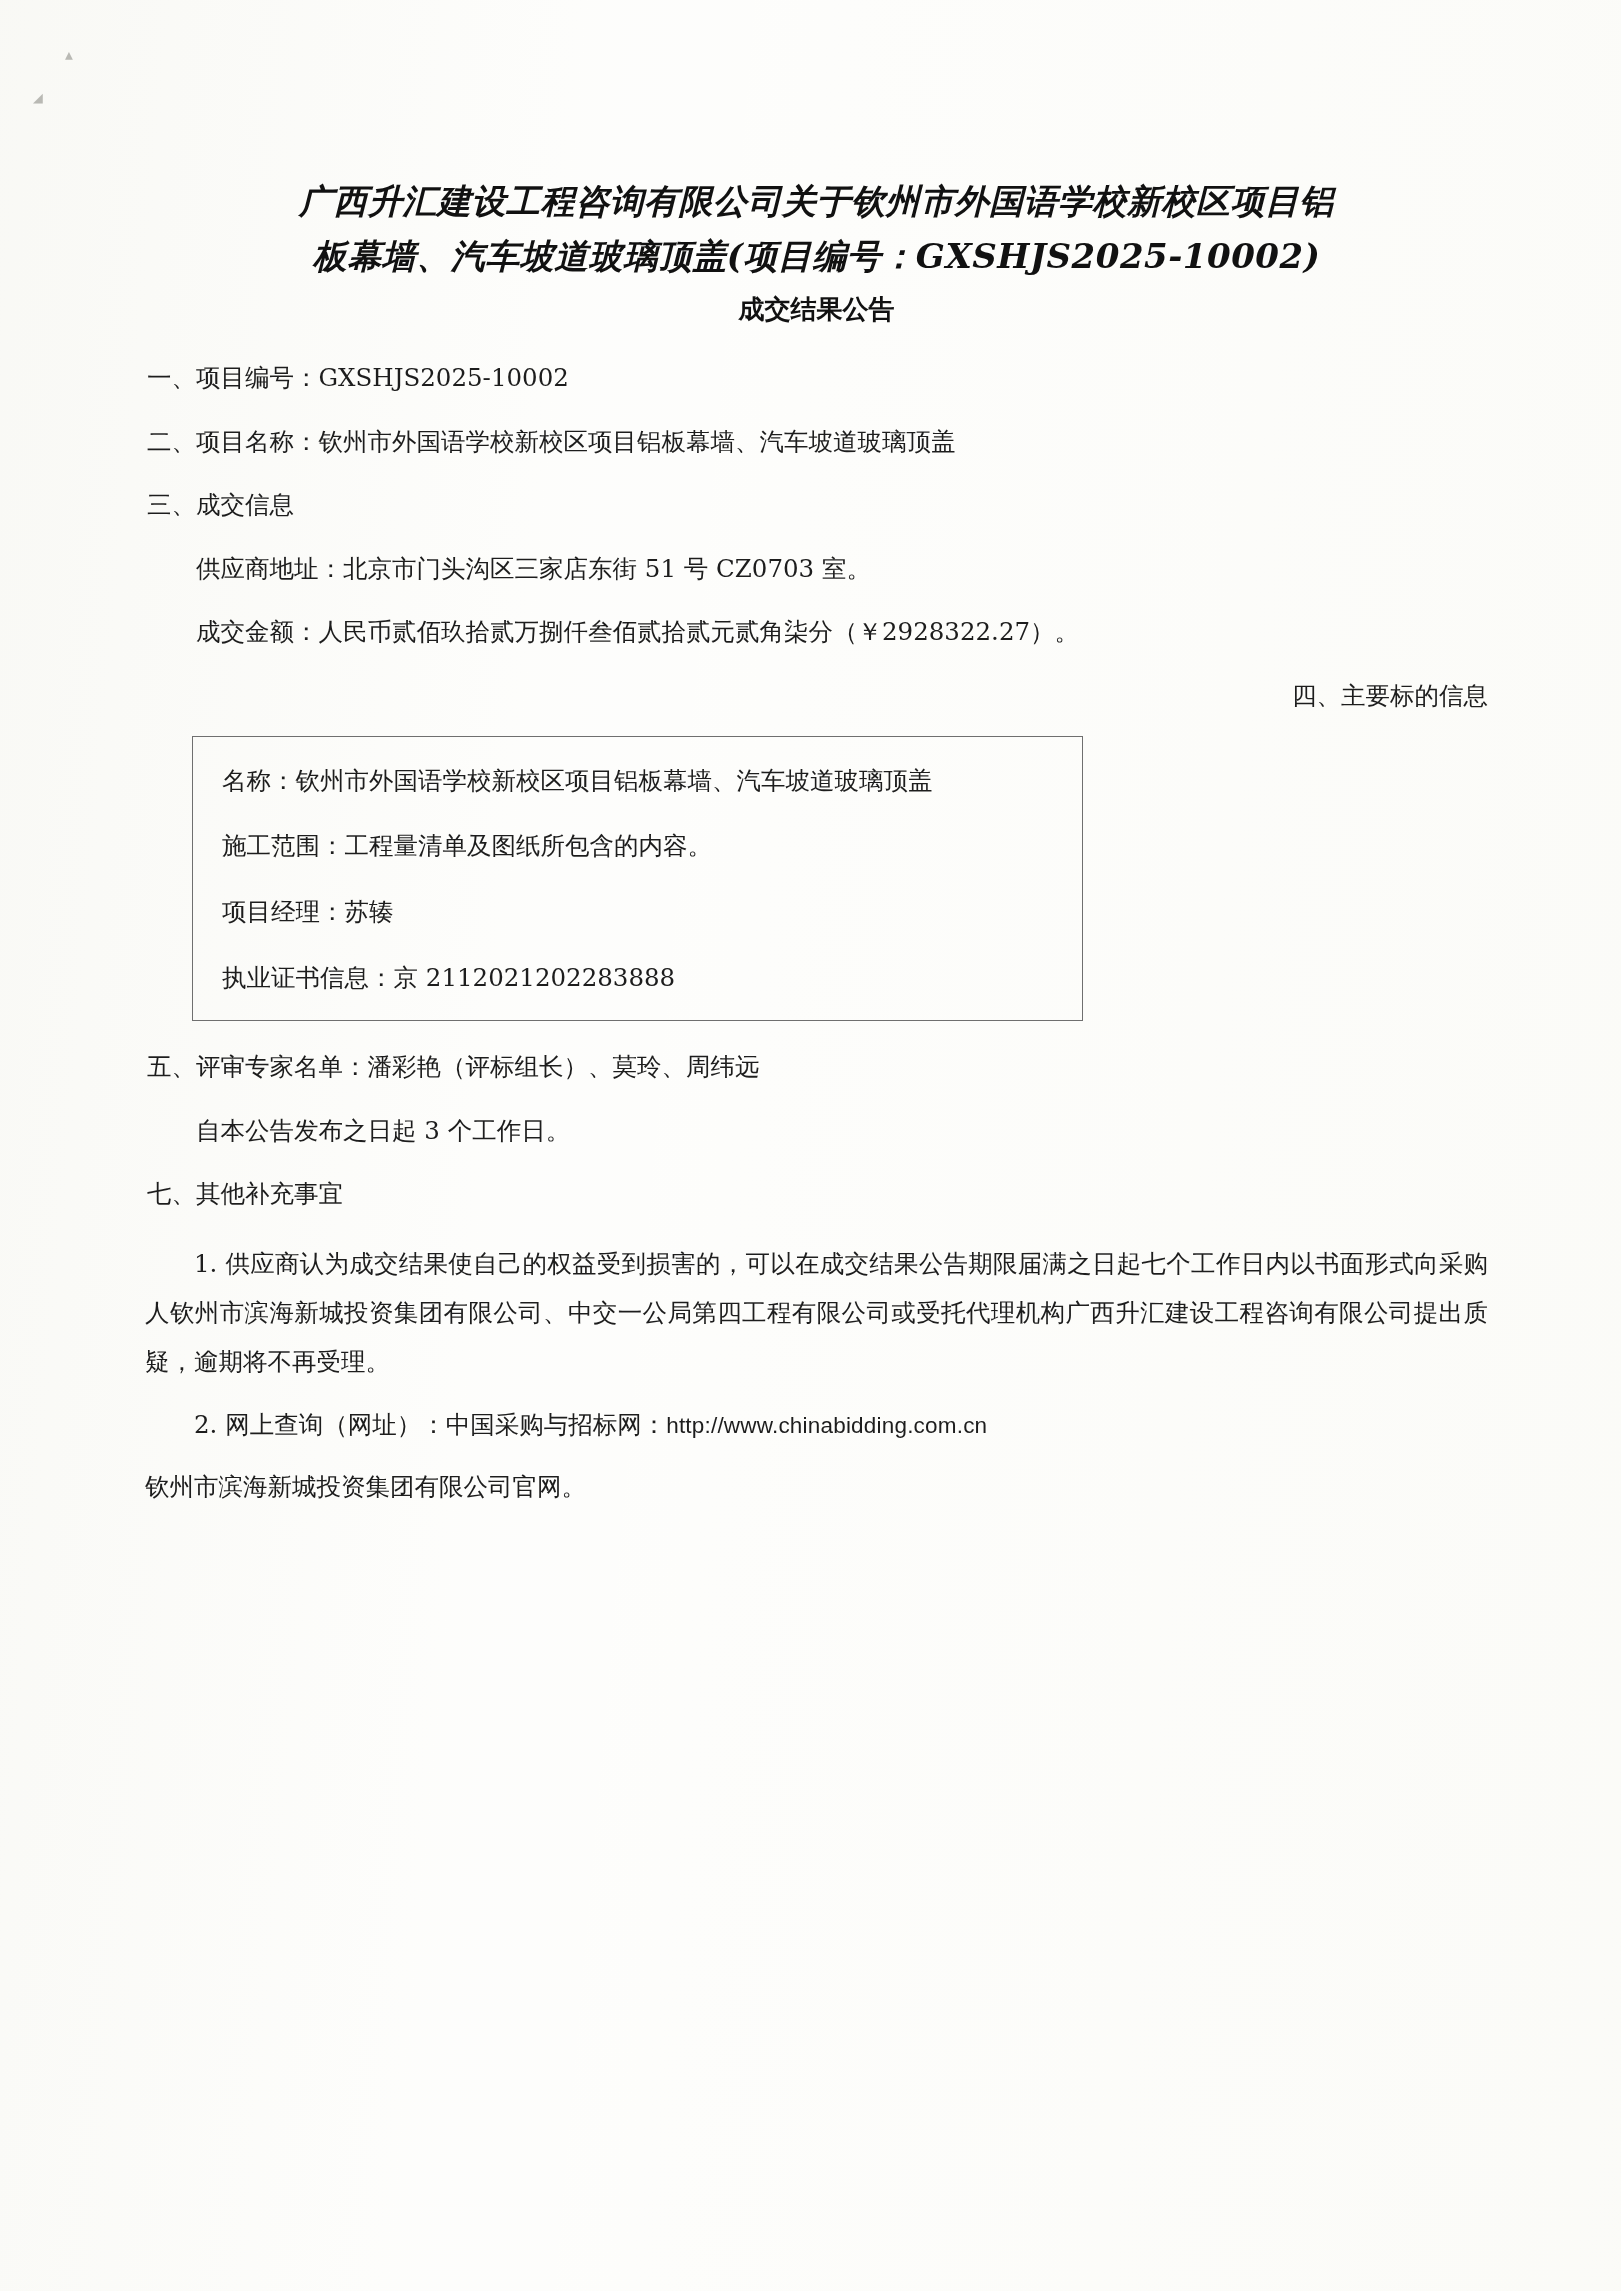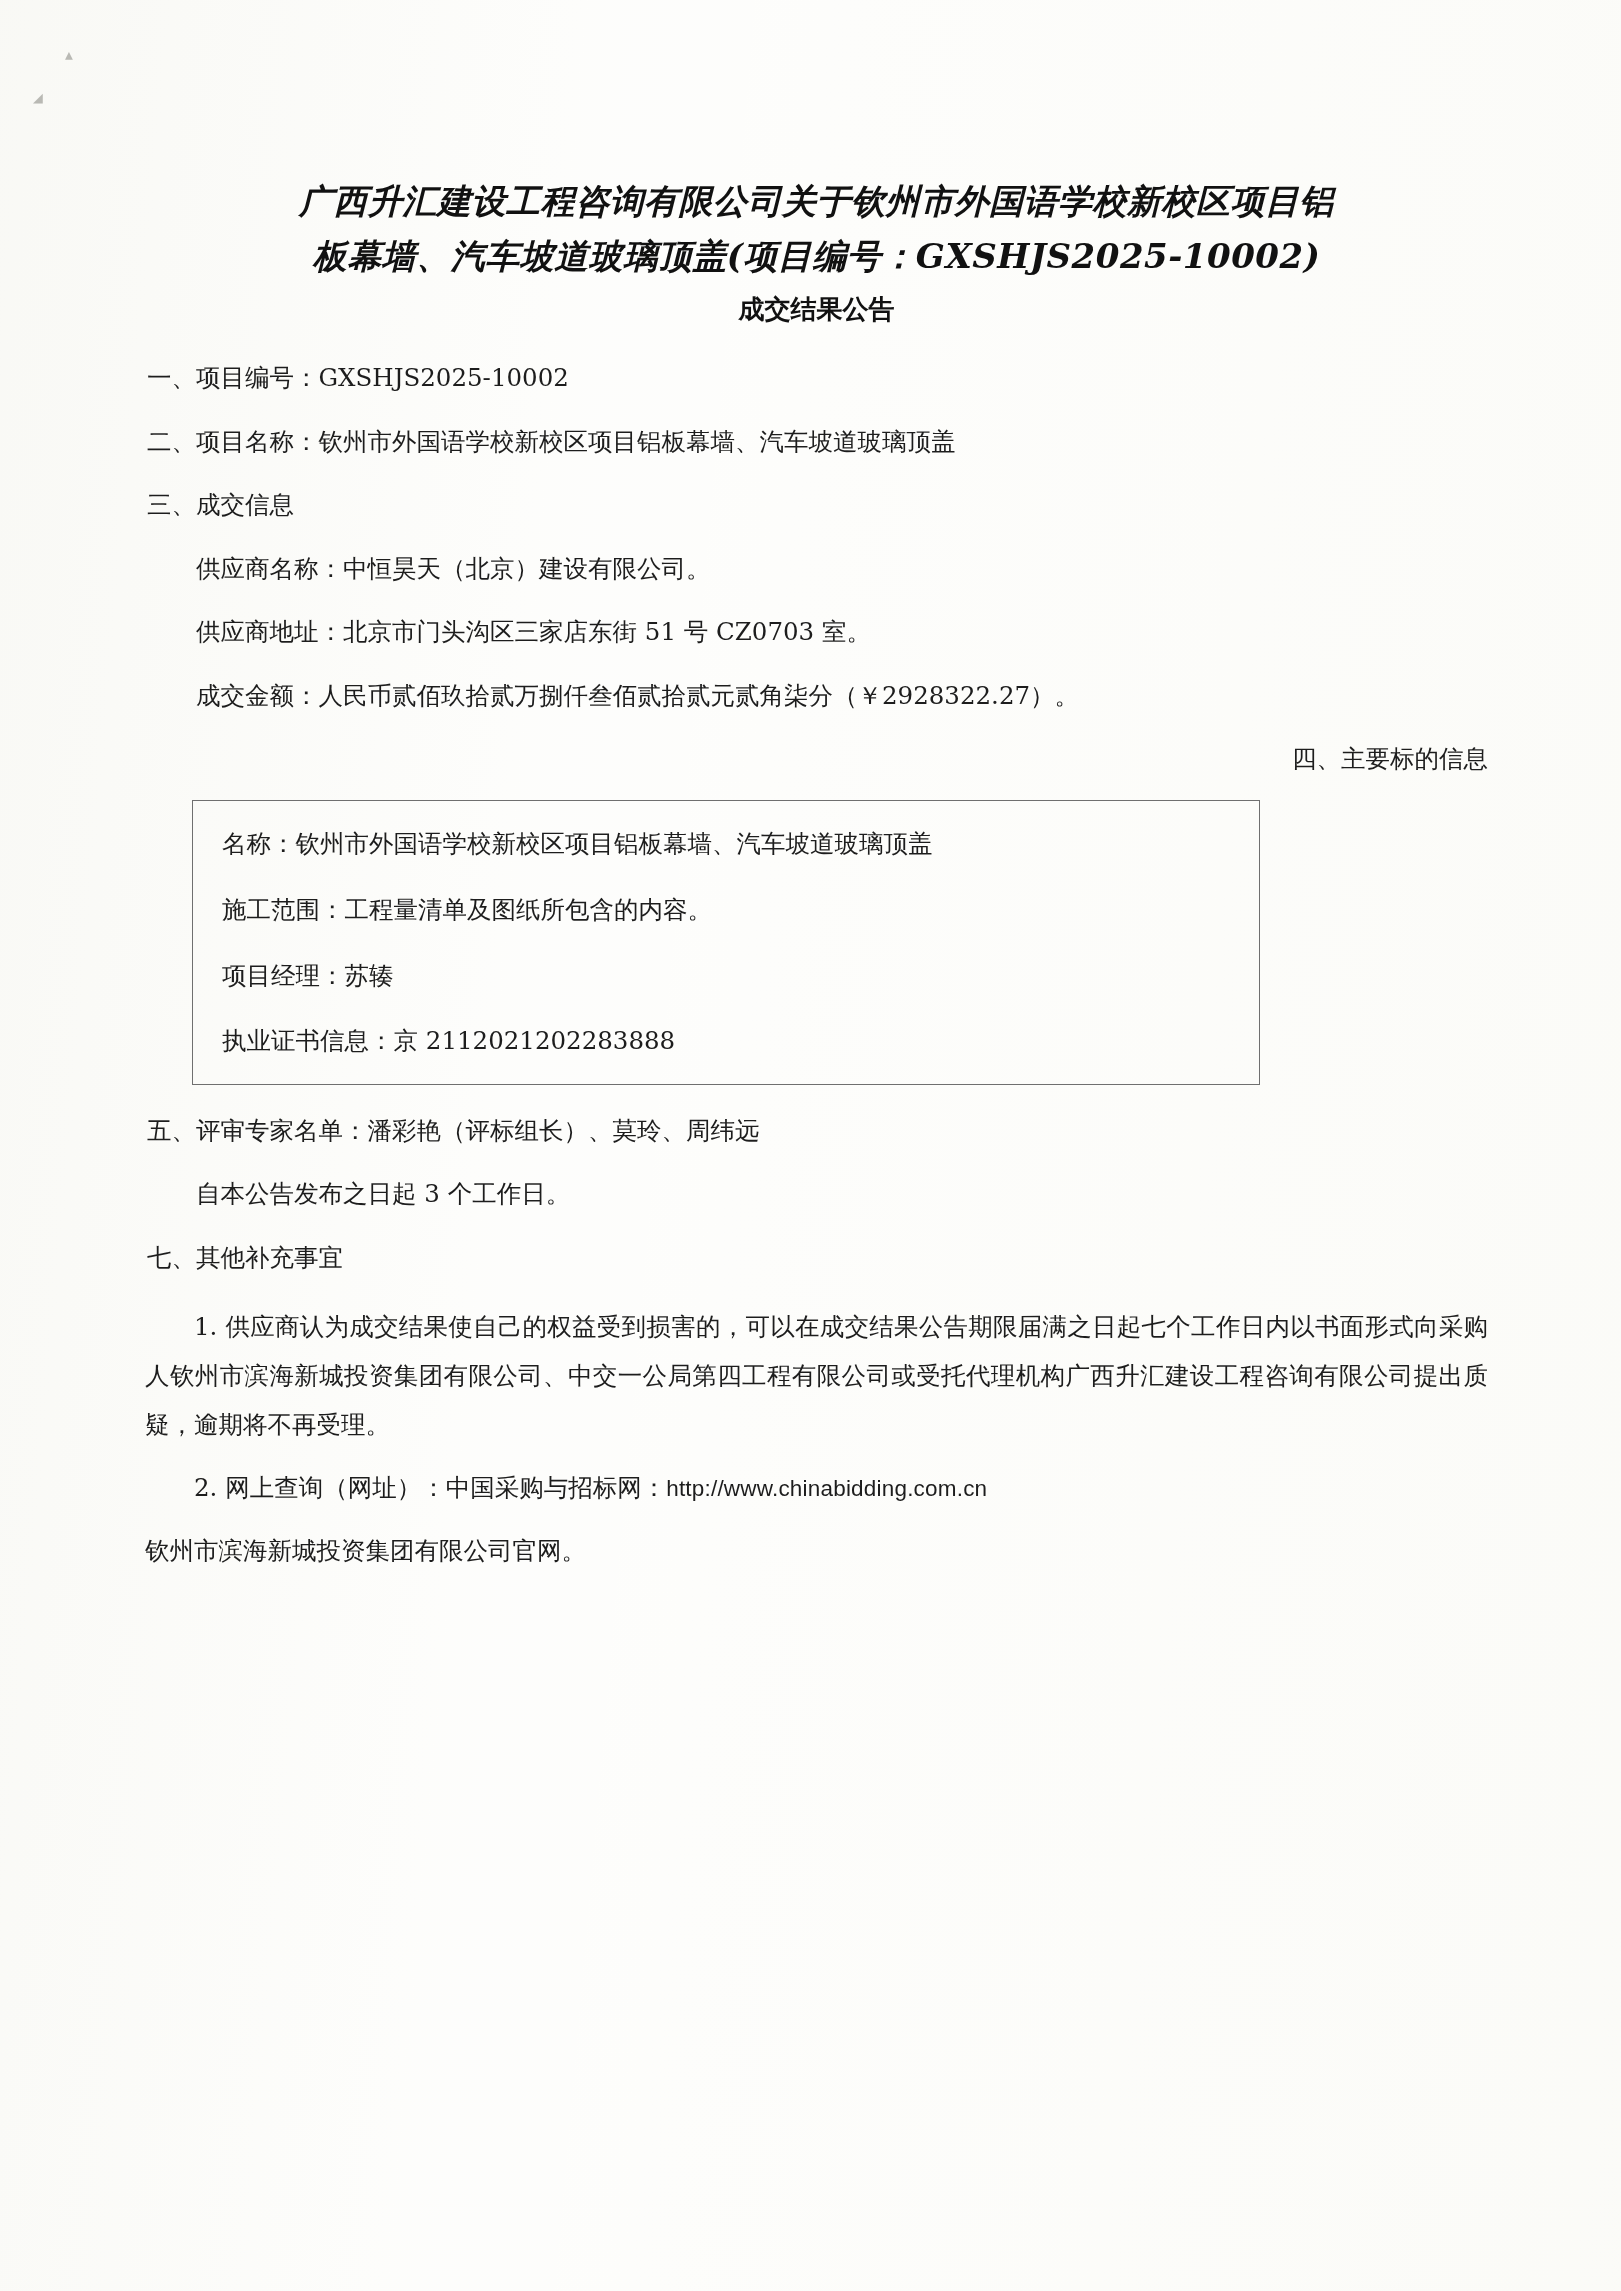--- a/index.html
+++ b/index.html
@@ -83,21 +83,21 @@
   }
   .mono {
     font-family: Liberation Sans, sans-serif;
     font-size: 22.5px;
     letter-spacing: 0.2px;
   }
   .box {
     border: 1px solid #6f6f6f;
     margin: 5.9px 0 27.4px 47px;
     padding: 25.5px 29px 17.6px 29px;
-    width: 1068px;
+    width: 891px;
     box-sizing: border-box;
   }
   .box-line {
     font-size: 24.5px;
     line-height: 1.5;
     margin: 0 0 29px 0;
     color: #1d1d1d;
   }
   .box-line:last-child {
     margin-bottom: 5.9px;
@@ -123,21 +123,20 @@
       <span class="line">板幕墙、汽车坡道玻璃顶盖(项目编号：GXSHJS2025-10002)</span>
     </h1>
     <div class="title-sub">成交结果公告</div>
 
     <p class="clause">一、项目编号：GXSHJS2025-10002</p>
 
     <p class="clause">二、项目名称：钦州市外国语学校新校区项目铝板幕墙、汽车坡道玻璃顶盖</p>
 
     <p class="clause">三、成交信息</p>
 
-    <p class="clause indent">供应商名称：中恒昊天（北京）建设有限公司。</p>
 
     <p class="clause indent">供应商地址：北京市门头沟区三家店东街 51 号 CZ0703 室。</p>
 
     <p class="clause indent">成交金额：人民币贰佰玖拾贰万捌仟叁佰贰拾贰元贰角柒分（￥2928322.27）。</p>
 
     <p class="clause tight">四、主要标的信息</p>
 
     <div class="box">
       <p class="box-line">名称：钦州市外国语学校新校区项目铝板幕墙、汽车坡道玻璃顶盖</p>
       <p class="box-line">施工范围：工程量清单及图纸所包含的内容。</p>

